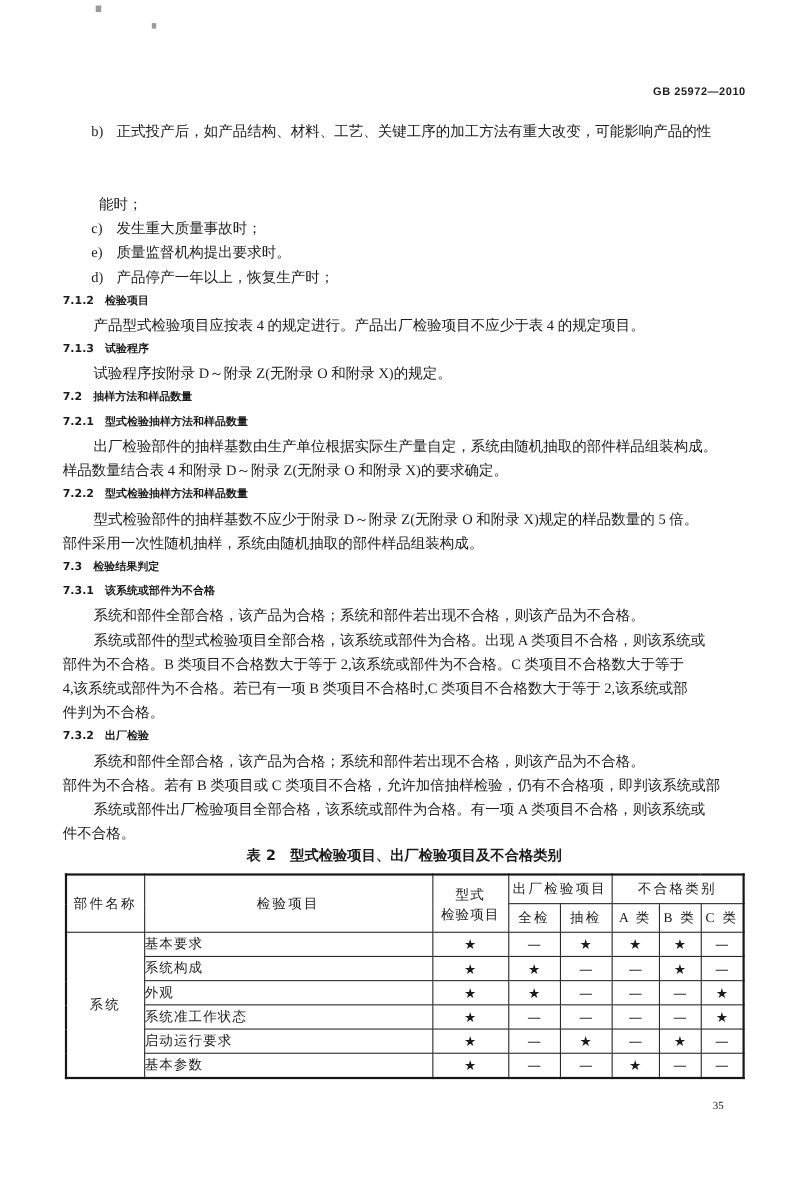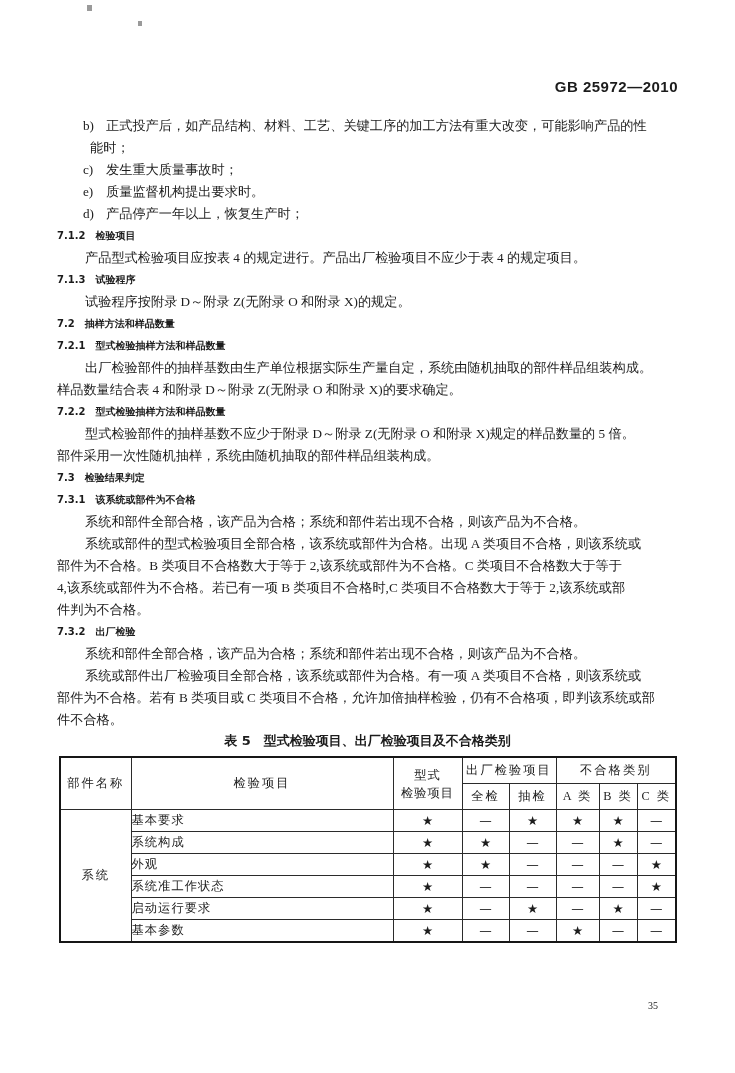--- a/index.html
+++ b/index.html
@@ -8,30 +8,30 @@
     font-family:"Liberation Serif","DejaVu Serif",serif;
     color:#1c1c1c; overflow:hidden;
   }
   .speck { position:absolute; background:#9a9a9a; }
   .speck.s1 { left:87px; top:5px; width:5px; height:6px; }
   .speck.s2 { left:138px; top:21px; width:4px; height:5px; }
 
   .doc { position:absolute; left:57px; top:0; width:621px; }
 
   .doc-header {
-    margin-top:78px; text-align:right; font-weight:bold; font-size:15px;
+    margin-top:78px; text-align:right; font-weight:bold; font-size:10px;
     font-family:"Liberation Sans","DejaVu Sans",sans-serif; letter-spacing:0.5px;
   }
 
   #content { margin-top:20px; }
   .line { line-height:22px; font-size:13.2px; white-space:nowrap; }
   .heading { font-weight:bold; font-family:"DejaVu Sans","Liberation Sans",sans-serif; font-size:10px; }
   .li-first { padding-left:26px; }
   .li-first .marker { display:inline-block; width:23px; }
-  .li-cont { padding-left:33px; }
+  .li-cont { padding-left:33px;margin-top:44px; }
   .p-first { text-indent:28px; }
   .p-cont { text-indent:0; }
 
   .table-title {
     margin-top:3px; text-align:center; font-weight:bold; font-size:13px;
     font-family:"DejaVu Sans","Liberation Sans",sans-serif; line-height:14px;
   }
   table {
     border-collapse:collapse; table-layout:fixed; width:618px;
     margin-top:8px; margin-left:2px; border:2px solid #161616;
@@ -79,25 +79,25 @@
       <div class="line p-cont">部件采用一次性随机抽样，系统由随机抽取的部件样品组装构成。</div>
       <div class="line heading">7.3　检验结果判定</div>
       <div class="line heading">7.3.1　该系统或部件为不合格</div>
       <div class="line p-first">系统和部件全部合格，该产品为合格；系统和部件若出现不合格，则该产品为不合格。</div>
       <div class="line p-first">系统或部件的型式检验项目全部合格，该系统或部件为合格。出现 A 类项目不合格，则该系统或</div>
       <div class="line p-cont">部件为不合格。B 类项目不合格数大于等于 2,该系统或部件为不合格。C 类项目不合格数大于等于</div>
       <div class="line p-cont">4,该系统或部件为不合格。若已有一项 B 类项目不合格时,C 类项目不合格数大于等于 2,该系统或部</div>
       <div class="line p-cont">件判为不合格。</div>
       <div class="line heading">7.3.2　出厂检验</div>
       <div class="line p-first">系统和部件全部合格，该产品为合格；系统和部件若出现不合格，则该产品为不合格。</div>
+      <div class="line p-cont">部件为不合格。若有 B 类项目或 C 类项目不合格，允许加倍抽样检验，仍有不合格项，即判该系统或部</div>
       <div class="line p-first">系统或部件出厂检验项目全部合格，该系统或部件为合格。有一项 A 类项目不合格，则该系统或</div>
-      <div class="line p-cont">部件为不合格。若有 B 类项目或 C 类项目不合格，允许加倍抽样检验，仍有不合格项，即判该系统或部</div>
       <div class="line p-cont">件不合格。</div>
     </div>
-  <div class="table-title">表 5　型式检验项目、出厂检验项目及不合格类别</div>
+  <div class="table-title">表 2　型式检验项目、出厂检验项目及不合格类别</div>
   <table id="t4">
       <colgroup>
         <col style="width: 71px;">
         <col style="width: 262px;">
         <col style="width: 69px;">
         <col style="width: 47px;">
         <col style="width: 47px;">
         <col style="width: 43px;">
         <col style="width: 38px;">
         <col style="width: 39px;">

